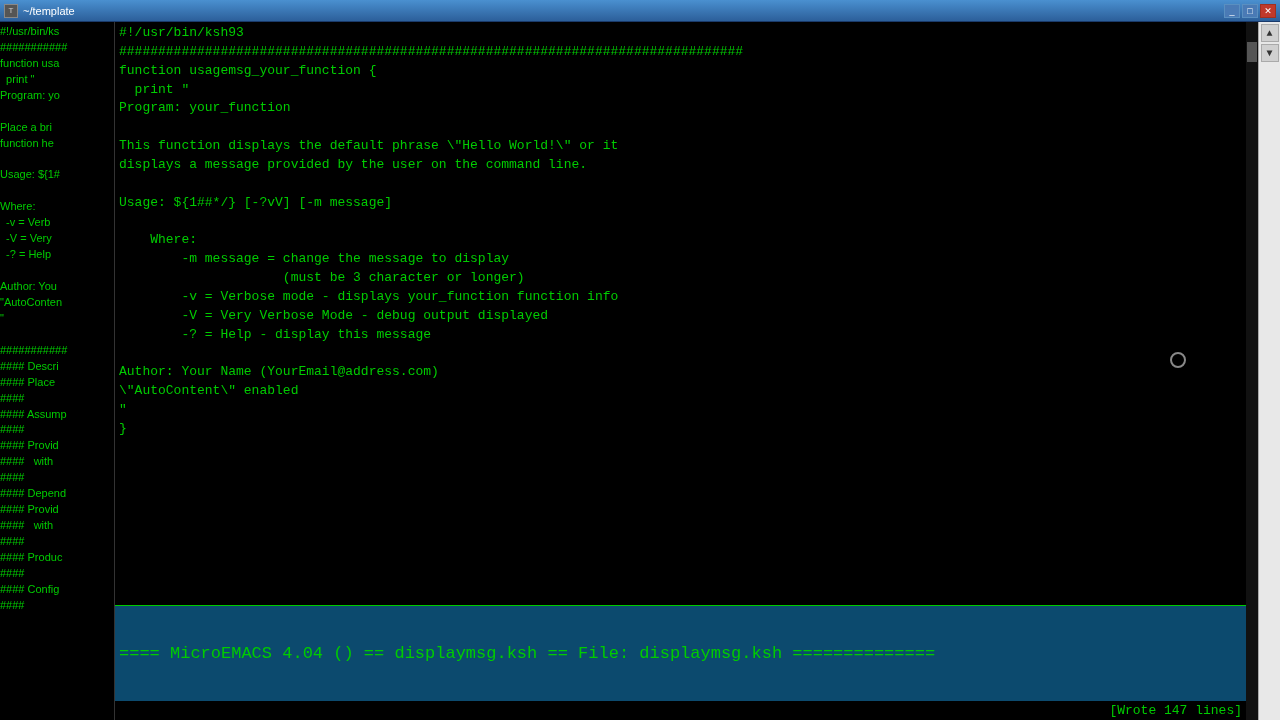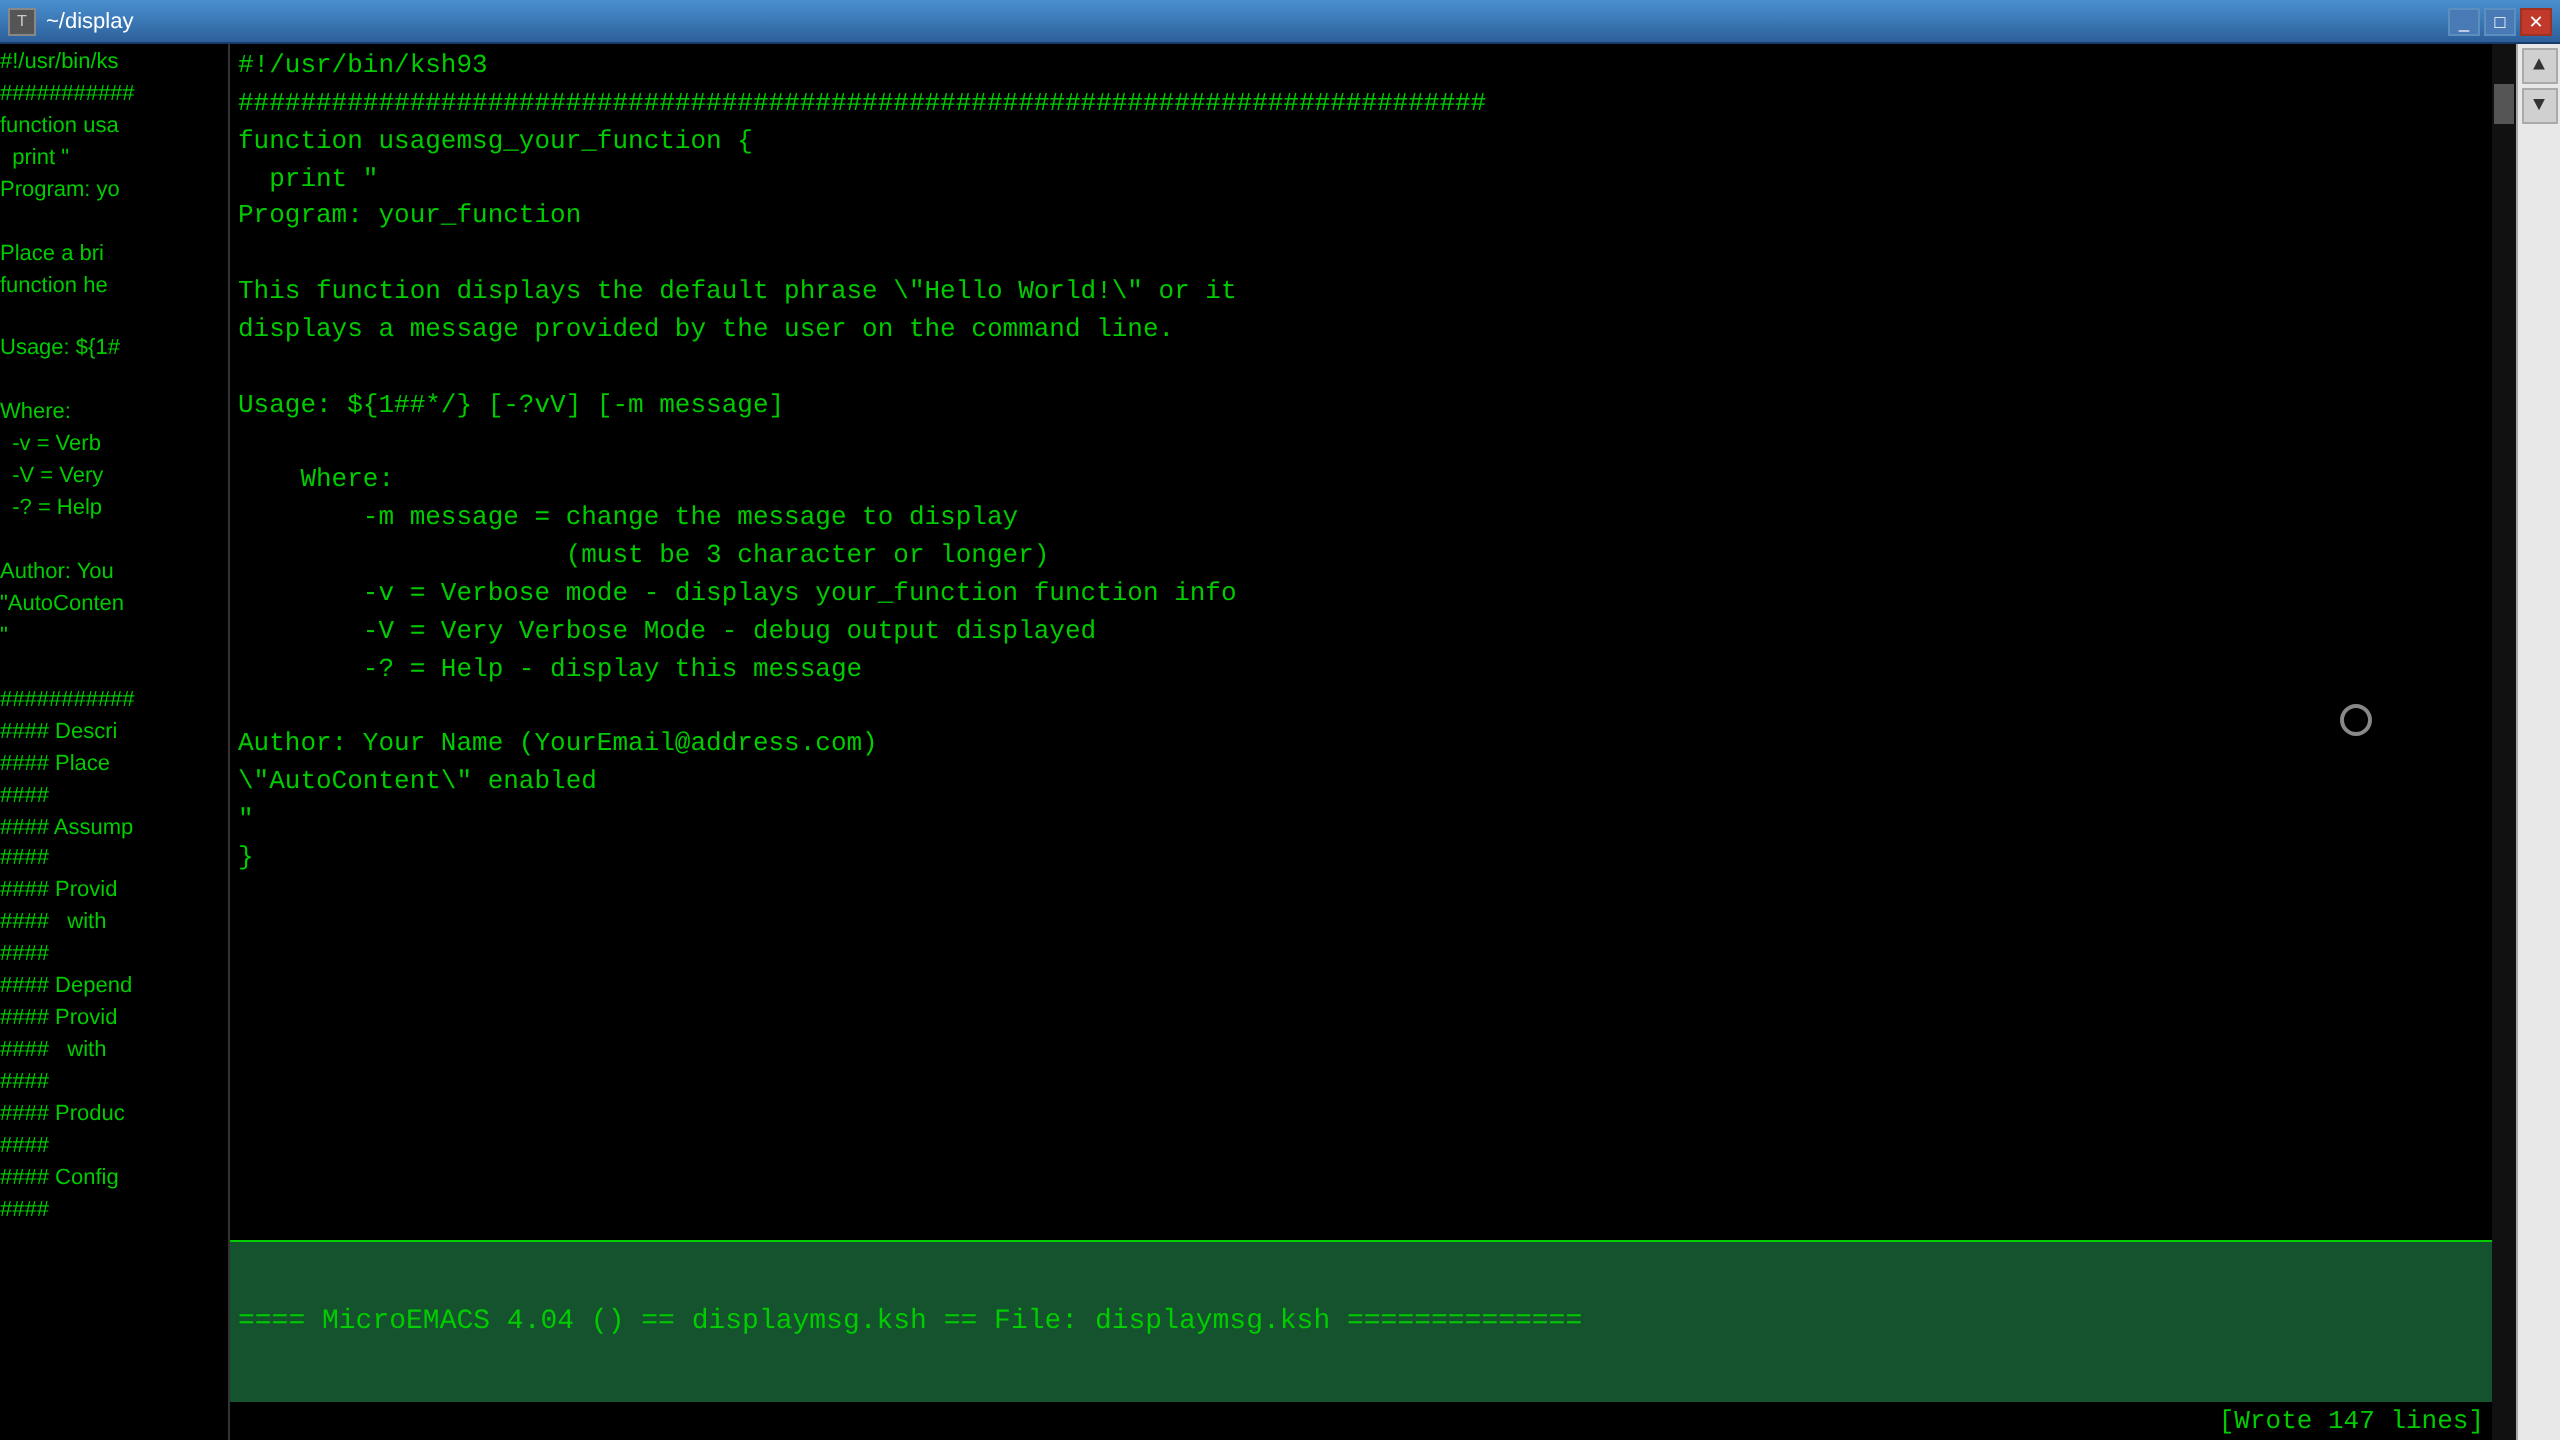--- a/index.html
+++ b/index.html
@@ -106,24 +106,24 @@
       font-family: 'Courier New', Courier, monospace;
       font-size: 13px;
       line-height: 1.45;
       padding: 2px 4px;
       white-space: pre;
       overflow: hidden;
     }
 
     
     .status-bar {
-      background: #14532d;
+      background: #0c4a6e;
       color: #00cc00;
       font-family: 'Courier New', Courier, monospace;
-      font-size: 14px;
+      font-size: 17px;
       padding: 0 4px;
       border-top: 1px solid #00cc00;
       white-space: pre;
     }
 
     .status-line {
       color: #00cc00;
     }
 
     .message-line {
@@ -181,21 +181,21 @@
       border-radius: 50%;
       pointer-events: none;
     }
   </style>
 </head>
 <body>
 
 <div class="window-bar">
   <div class="window-title">
     <span class="window-title-icon">T</span>
-    <span>~/display</span>
+    <span>~/template</span>
   </div>
   <div class="window-controls">
     <div class="win-btn">_</div>
     <div class="win-btn">□</div>
     <div class="win-btn close">✕</div>
   </div>
 </div>
 
 <div class="main-container">
 

